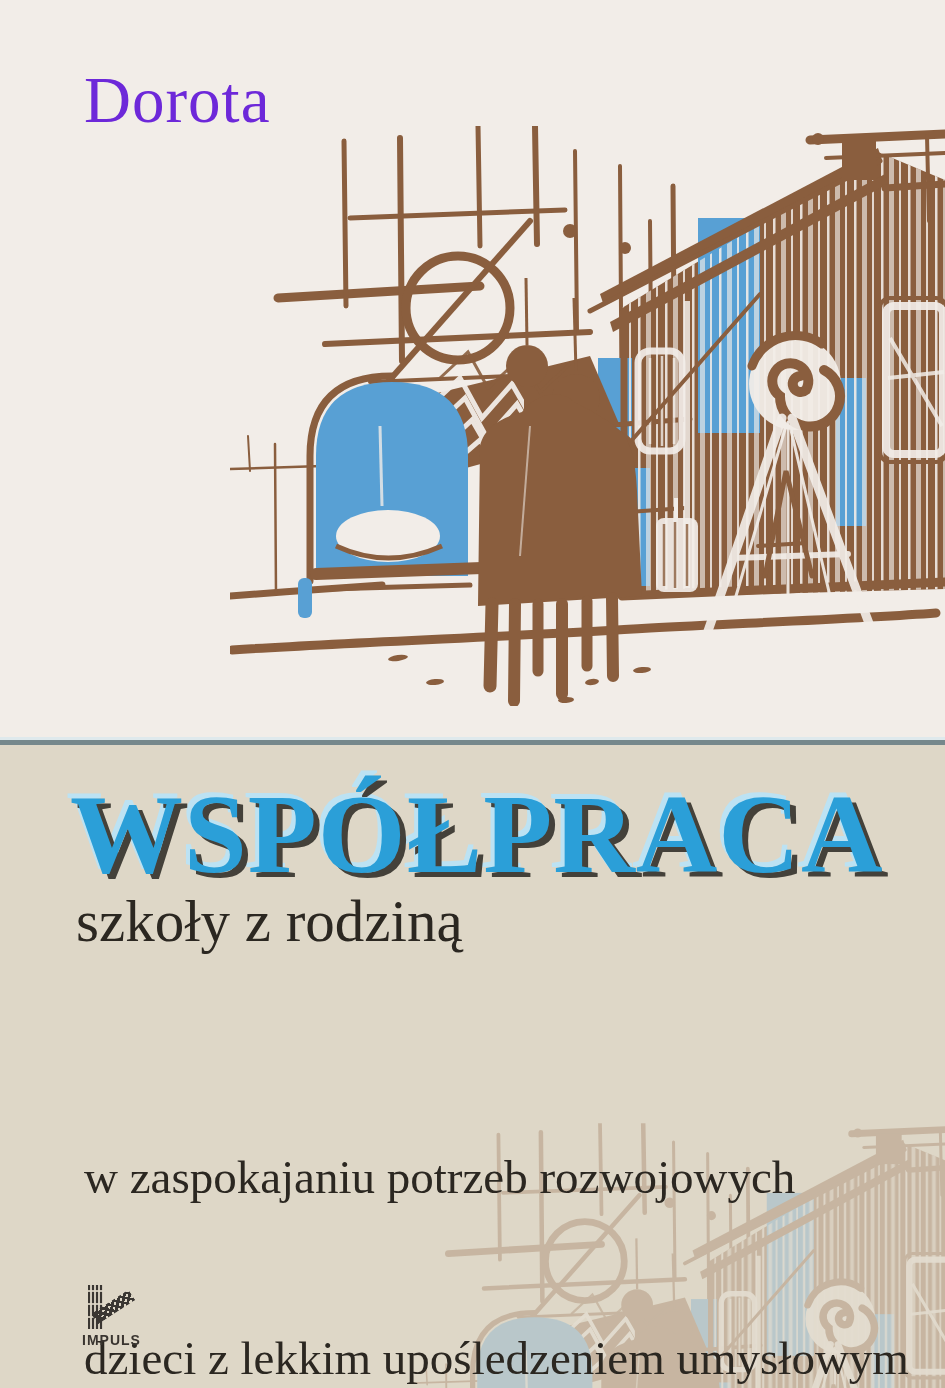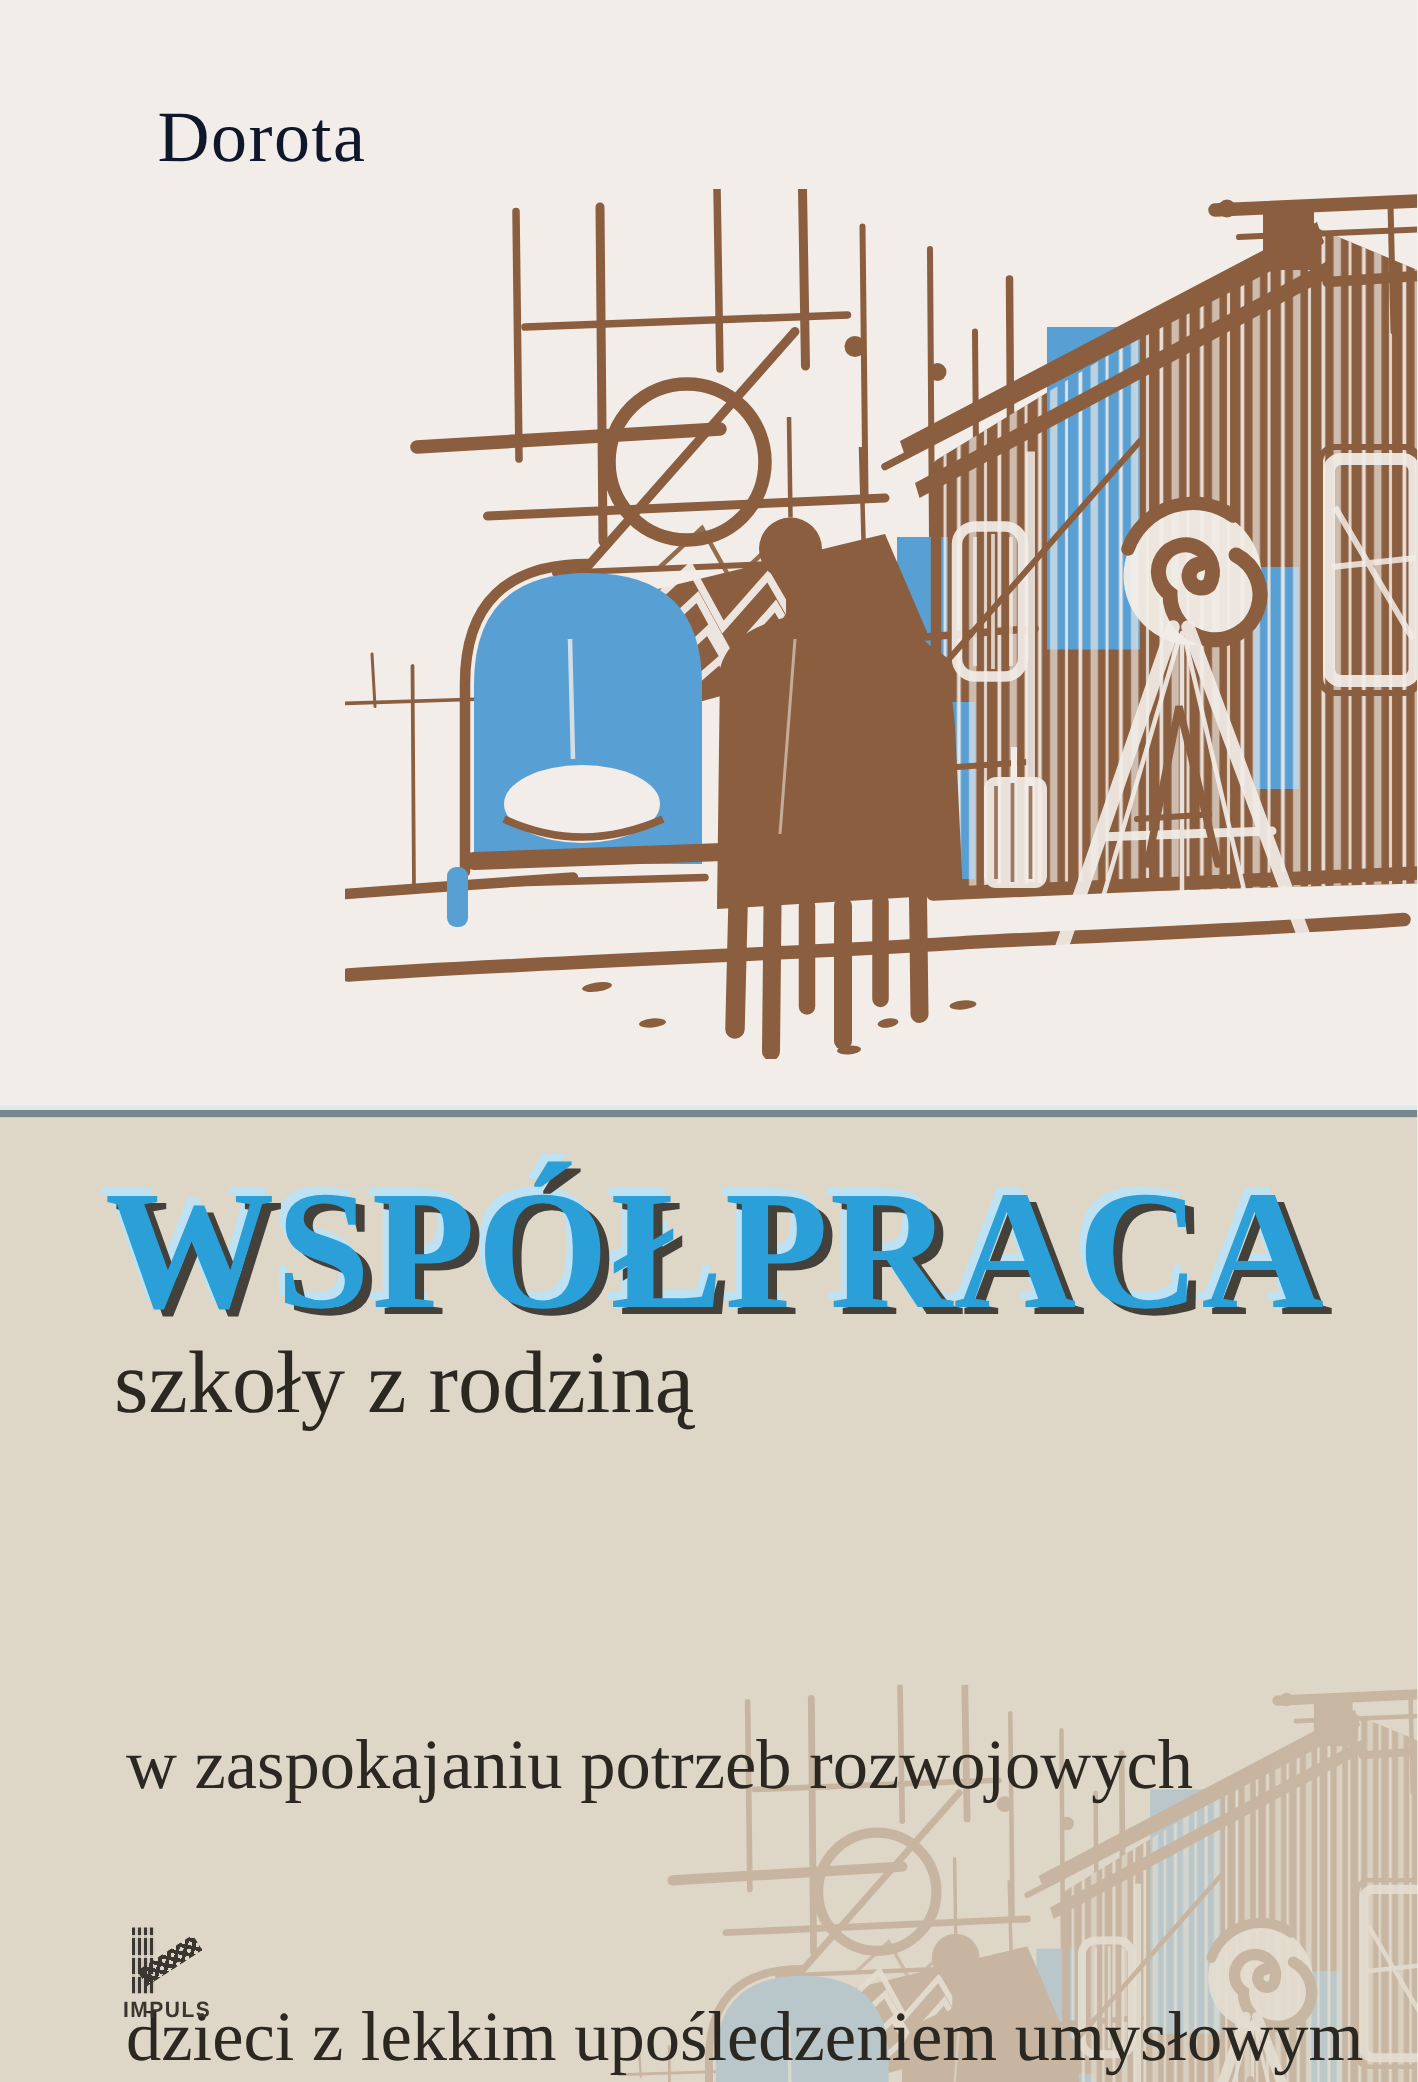--- a/index.html
+++ b/index.html
@@ -10,22 +10,22 @@
     font-family:"Liberation Serif", serif;
     background:#f2ede8;
   }
   
   .top-section{
     position:absolute;left:0;top:0;width:945px;height:737px;
     background:#f2ede8;overflow:hidden;
   }
   .author{
     position:absolute;left:84px;top:66px;
-    font-size:48px;line-height:1.07;color:#0f172a;
-    letter-spacing:1px;white-space:pre;margin-left:21px;
+    font-size:65px;line-height:1.07;color:#6d28d9;
+    letter-spacing:1px;white-space:pre;
   }
   .illustration{
     position:absolute;left:230px;top:126px;width:715px;height:580px;
   }
   
   .divider-light{
     position:absolute;left:0;top:737px;width:945px;height:3px;background:#dfe9ec;
   }
   .divider-dark{
     position:absolute;left:0;top:740px;width:945px;height:5px;background:#76888c;

